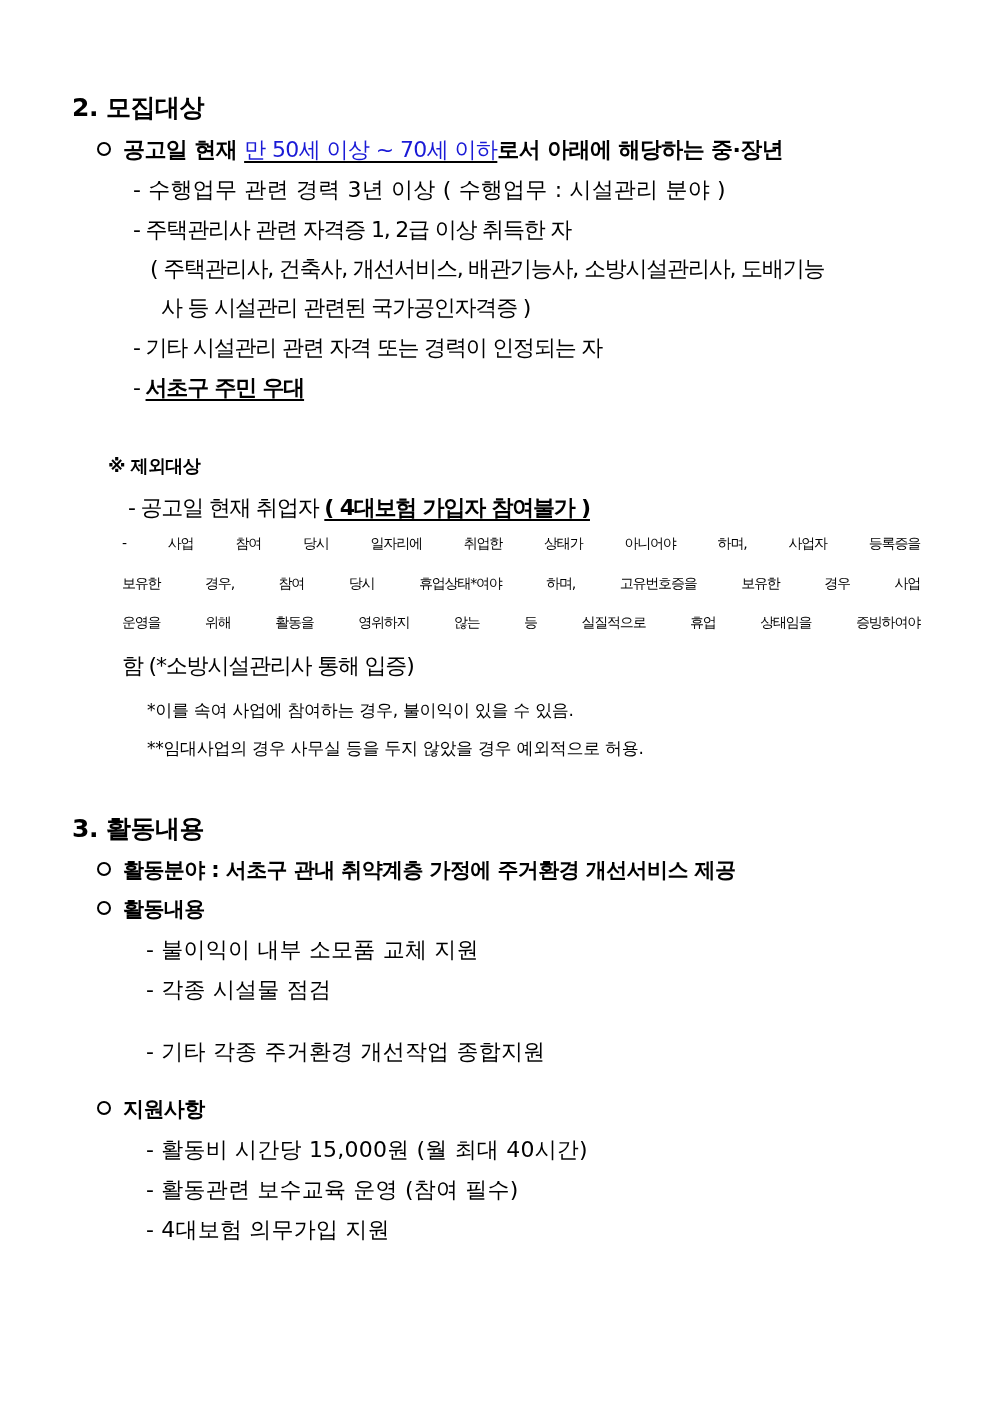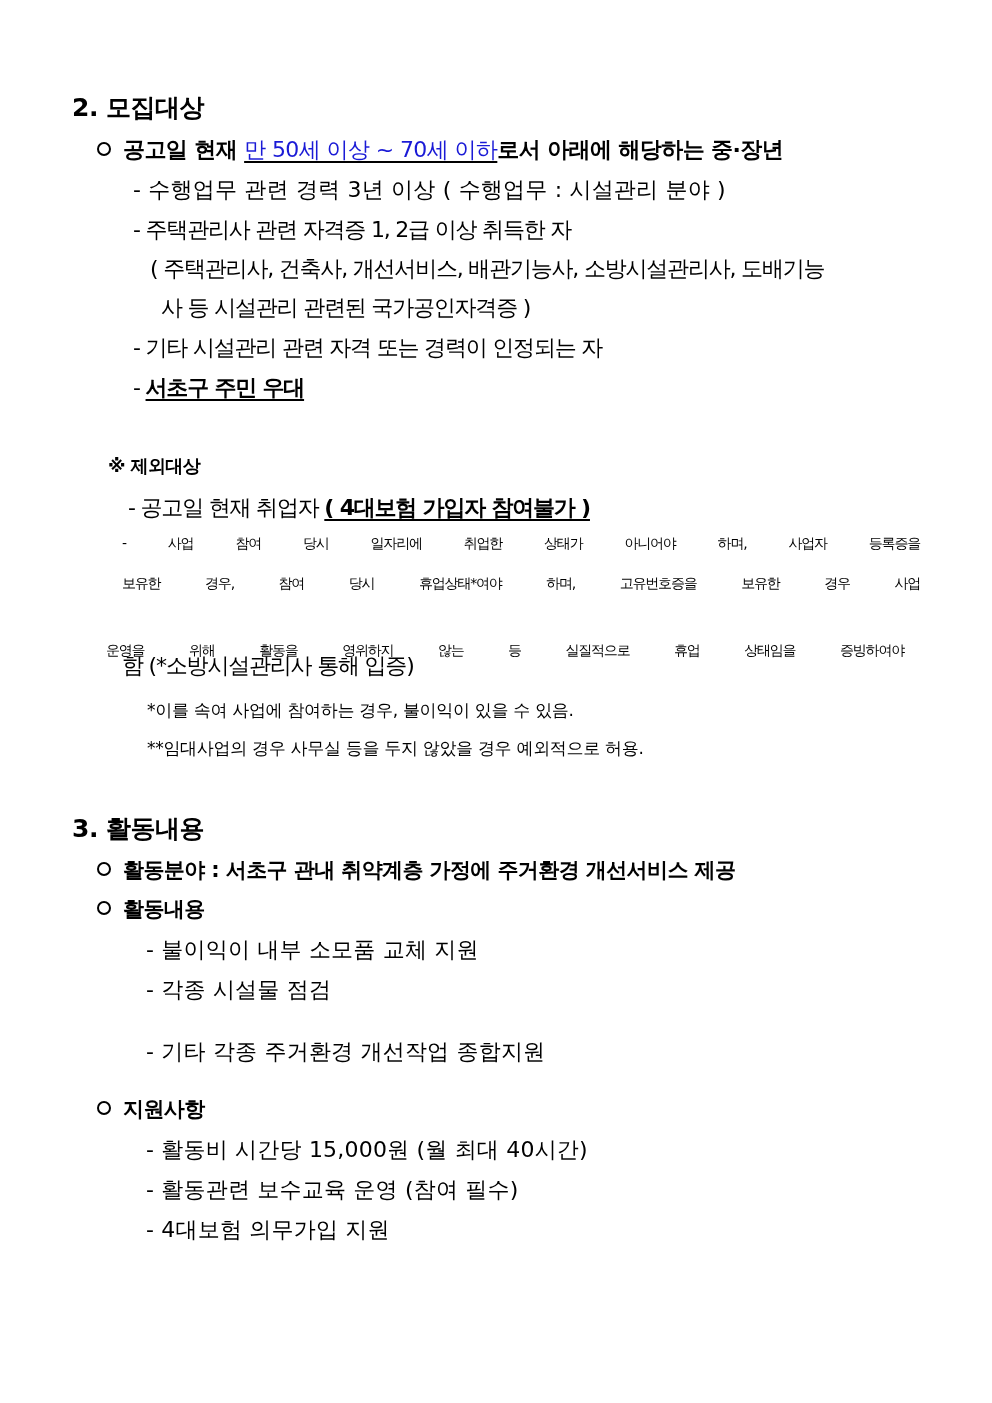--- a/index.html
+++ b/index.html
@@ -95,21 +95,21 @@
 </div>
 
 <div class="line bullet-line" style="left:108px; top:457px; font-size:18px;">※ 제외대상</div>
 
 <div class="line sub-condensed" style="left:128px; top:497px;">
   <span>- 공고일 현재 취업자 </span><span class="u bold">( 4대보험 가입자 참여불가 )</span>
 </div>
 
 <div class="justify sub-condensed" style="left:122px; top:536px; width:798px;">- 사업 참여 당시 일자리에 취업한 상태가 아니어야 하며, 사업자 등록증을</div>
 <div class="justify sub-condensed" style="left:122px; top:576px; width:798px;">보유한 경우, 참여 당시 휴업상태*여야 하며, 고유번호증을 보유한 경우 사업</div>
-<div class="justify sub-condensed" style="left:106px; top:615px; width:798px;margin-top:28px;">운영을 위해 활동을 영위하지 않는 등 실질적으로 휴업 상태임을 증빙하여야</div>
+<div class="justify sub-condensed" style="left:122px; top:615px; width:798px;">운영을 위해 활동을 영위하지 않는 등 실질적으로 휴업 상태임을 증빙하여야</div>
 <div class="line sub-condensed" style="left:122px; top:655px;">함 (*소방시설관리사 통해 입증)</div>
 
 <div class="line note" style="left:147px; top:702px;text-align:center;">*이를 속여 사업에 참여하는 경우, 불이익이 있을 수 있음.</div>
 <div class="line note" style="left:147px; top:740px;">**임대사업의 경우 사무실 등을 두지 않았을 경우 예외적으로 허용.</div>
 
 <div class="line h2" style="left:72px; top:816px;">3. 활동내용</div>
 
 <div class="line bullet-line" style="left:97px; top:860px; font-size:21px;">
   <span class="circle"></span><span>활동분야 : 서초구 관내 취약계층 가정에 주거환경 개선서비스 제공</span>
 </div>

